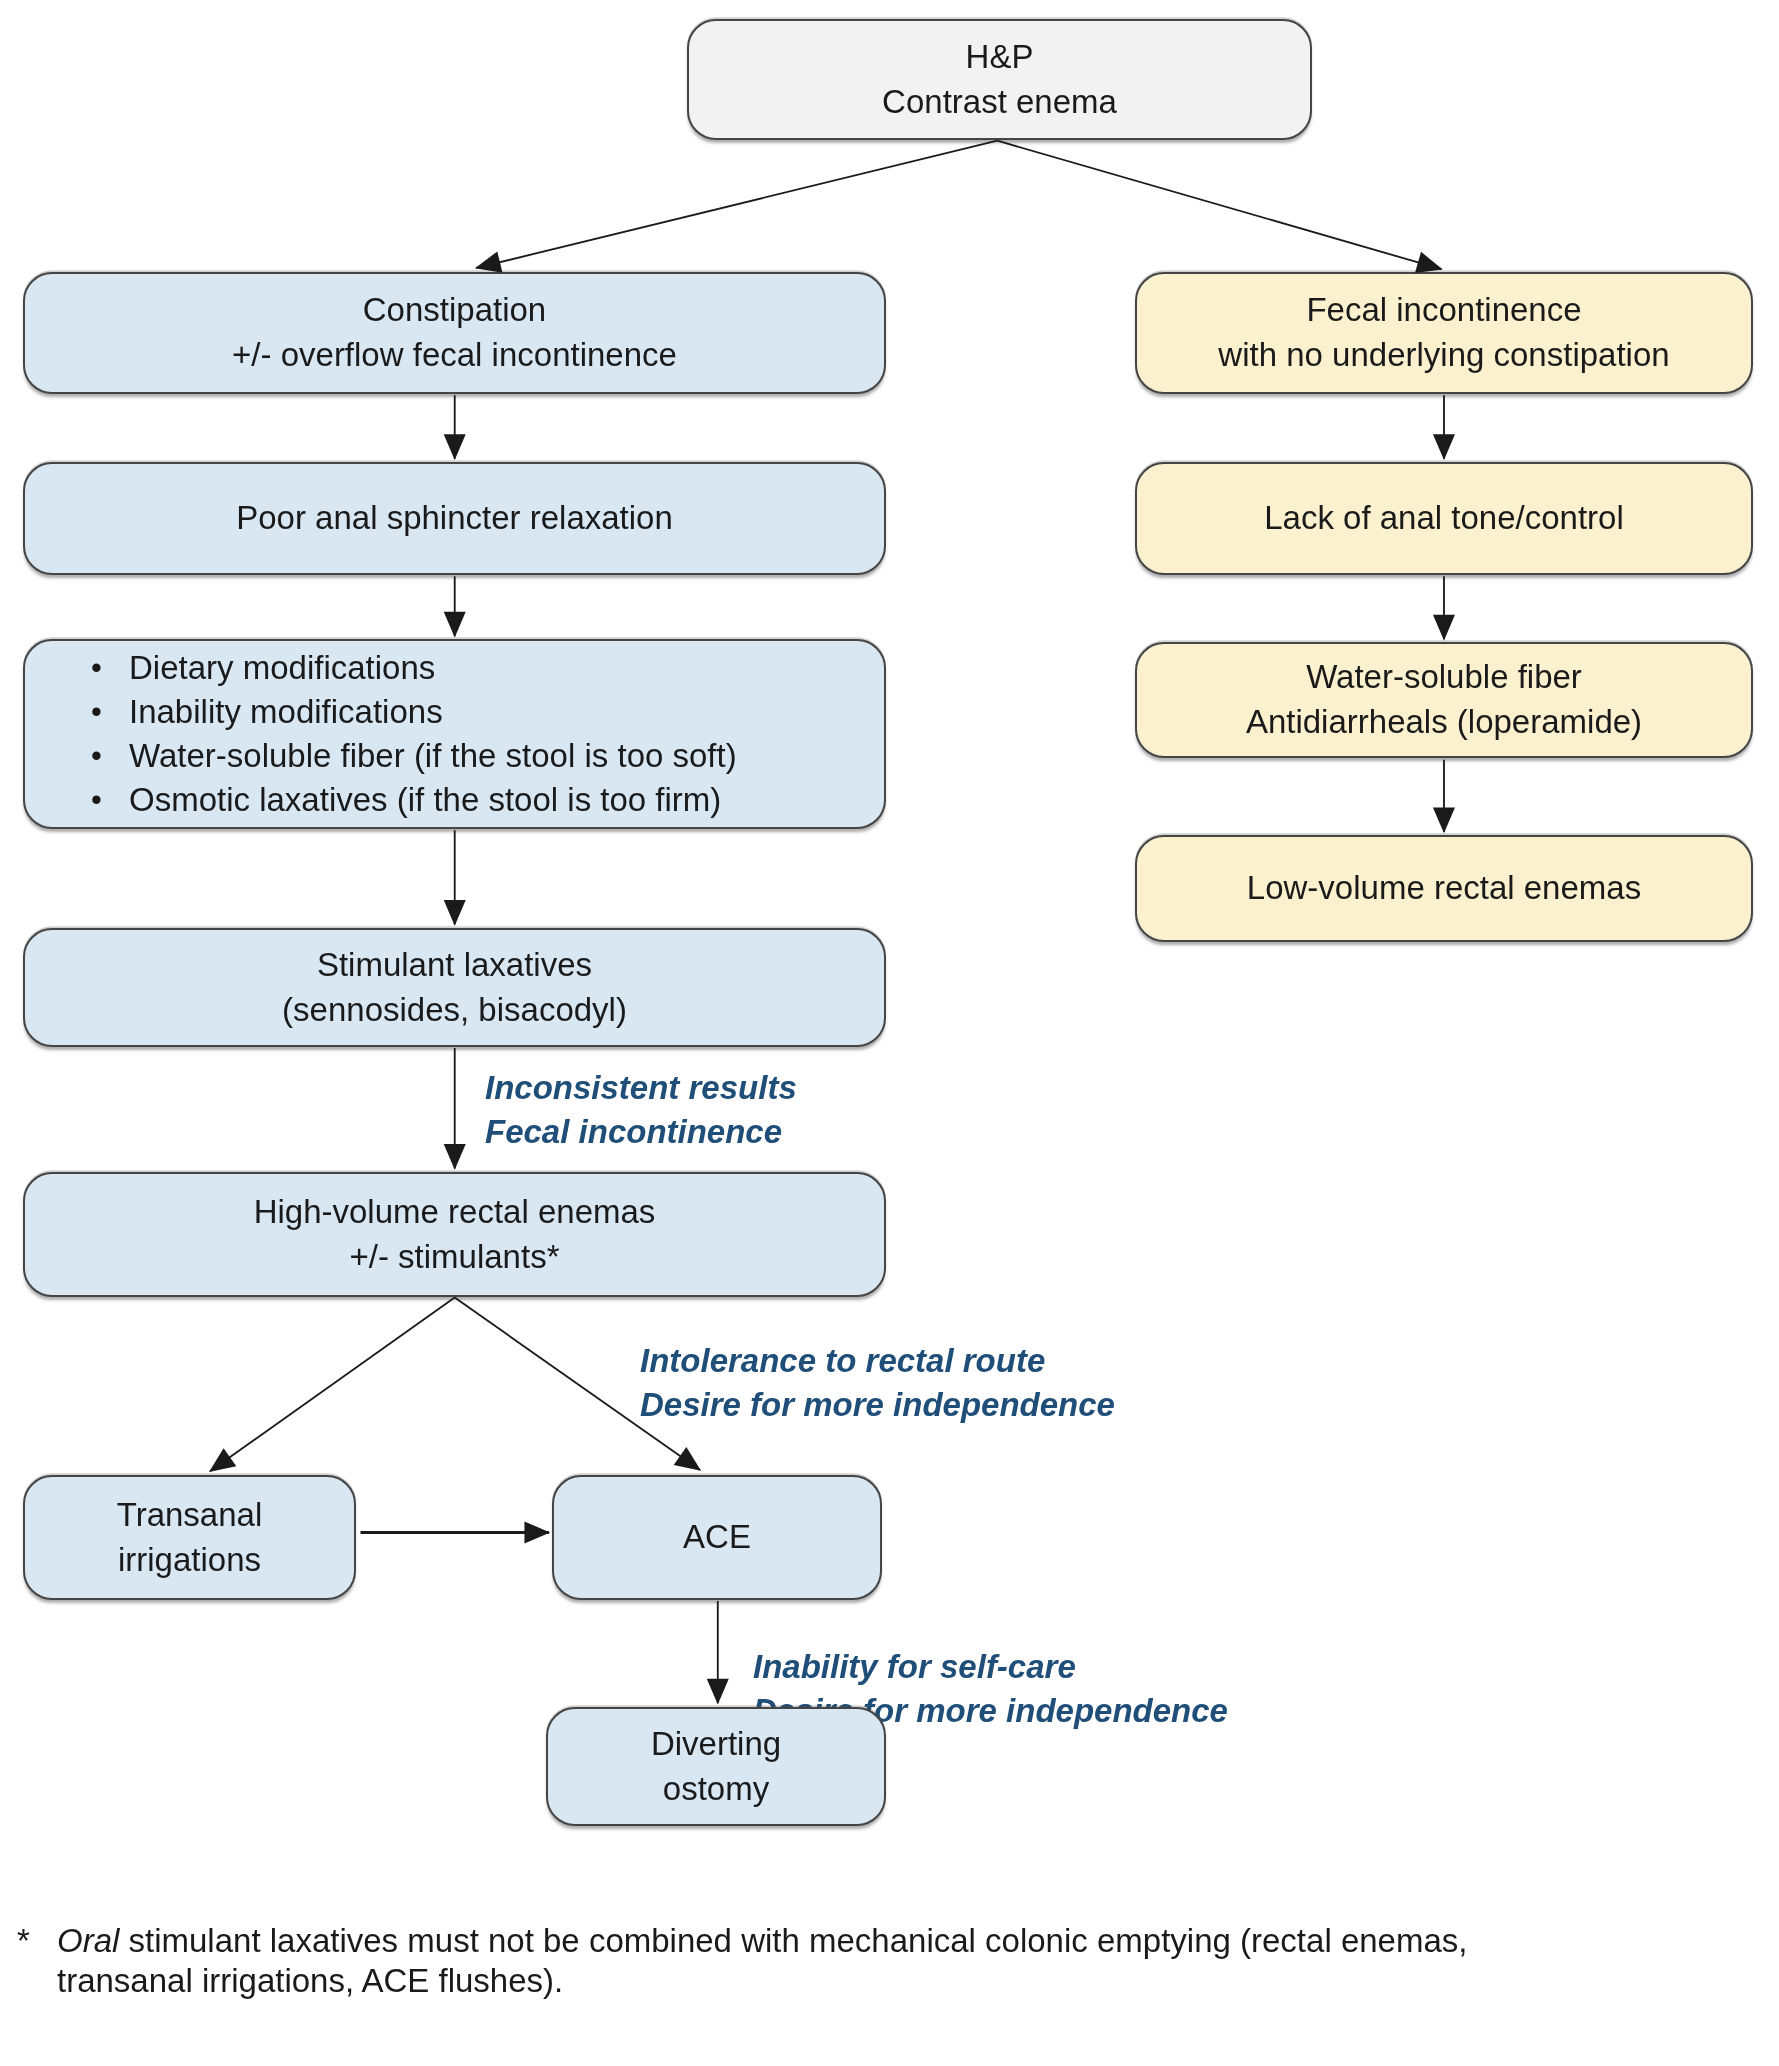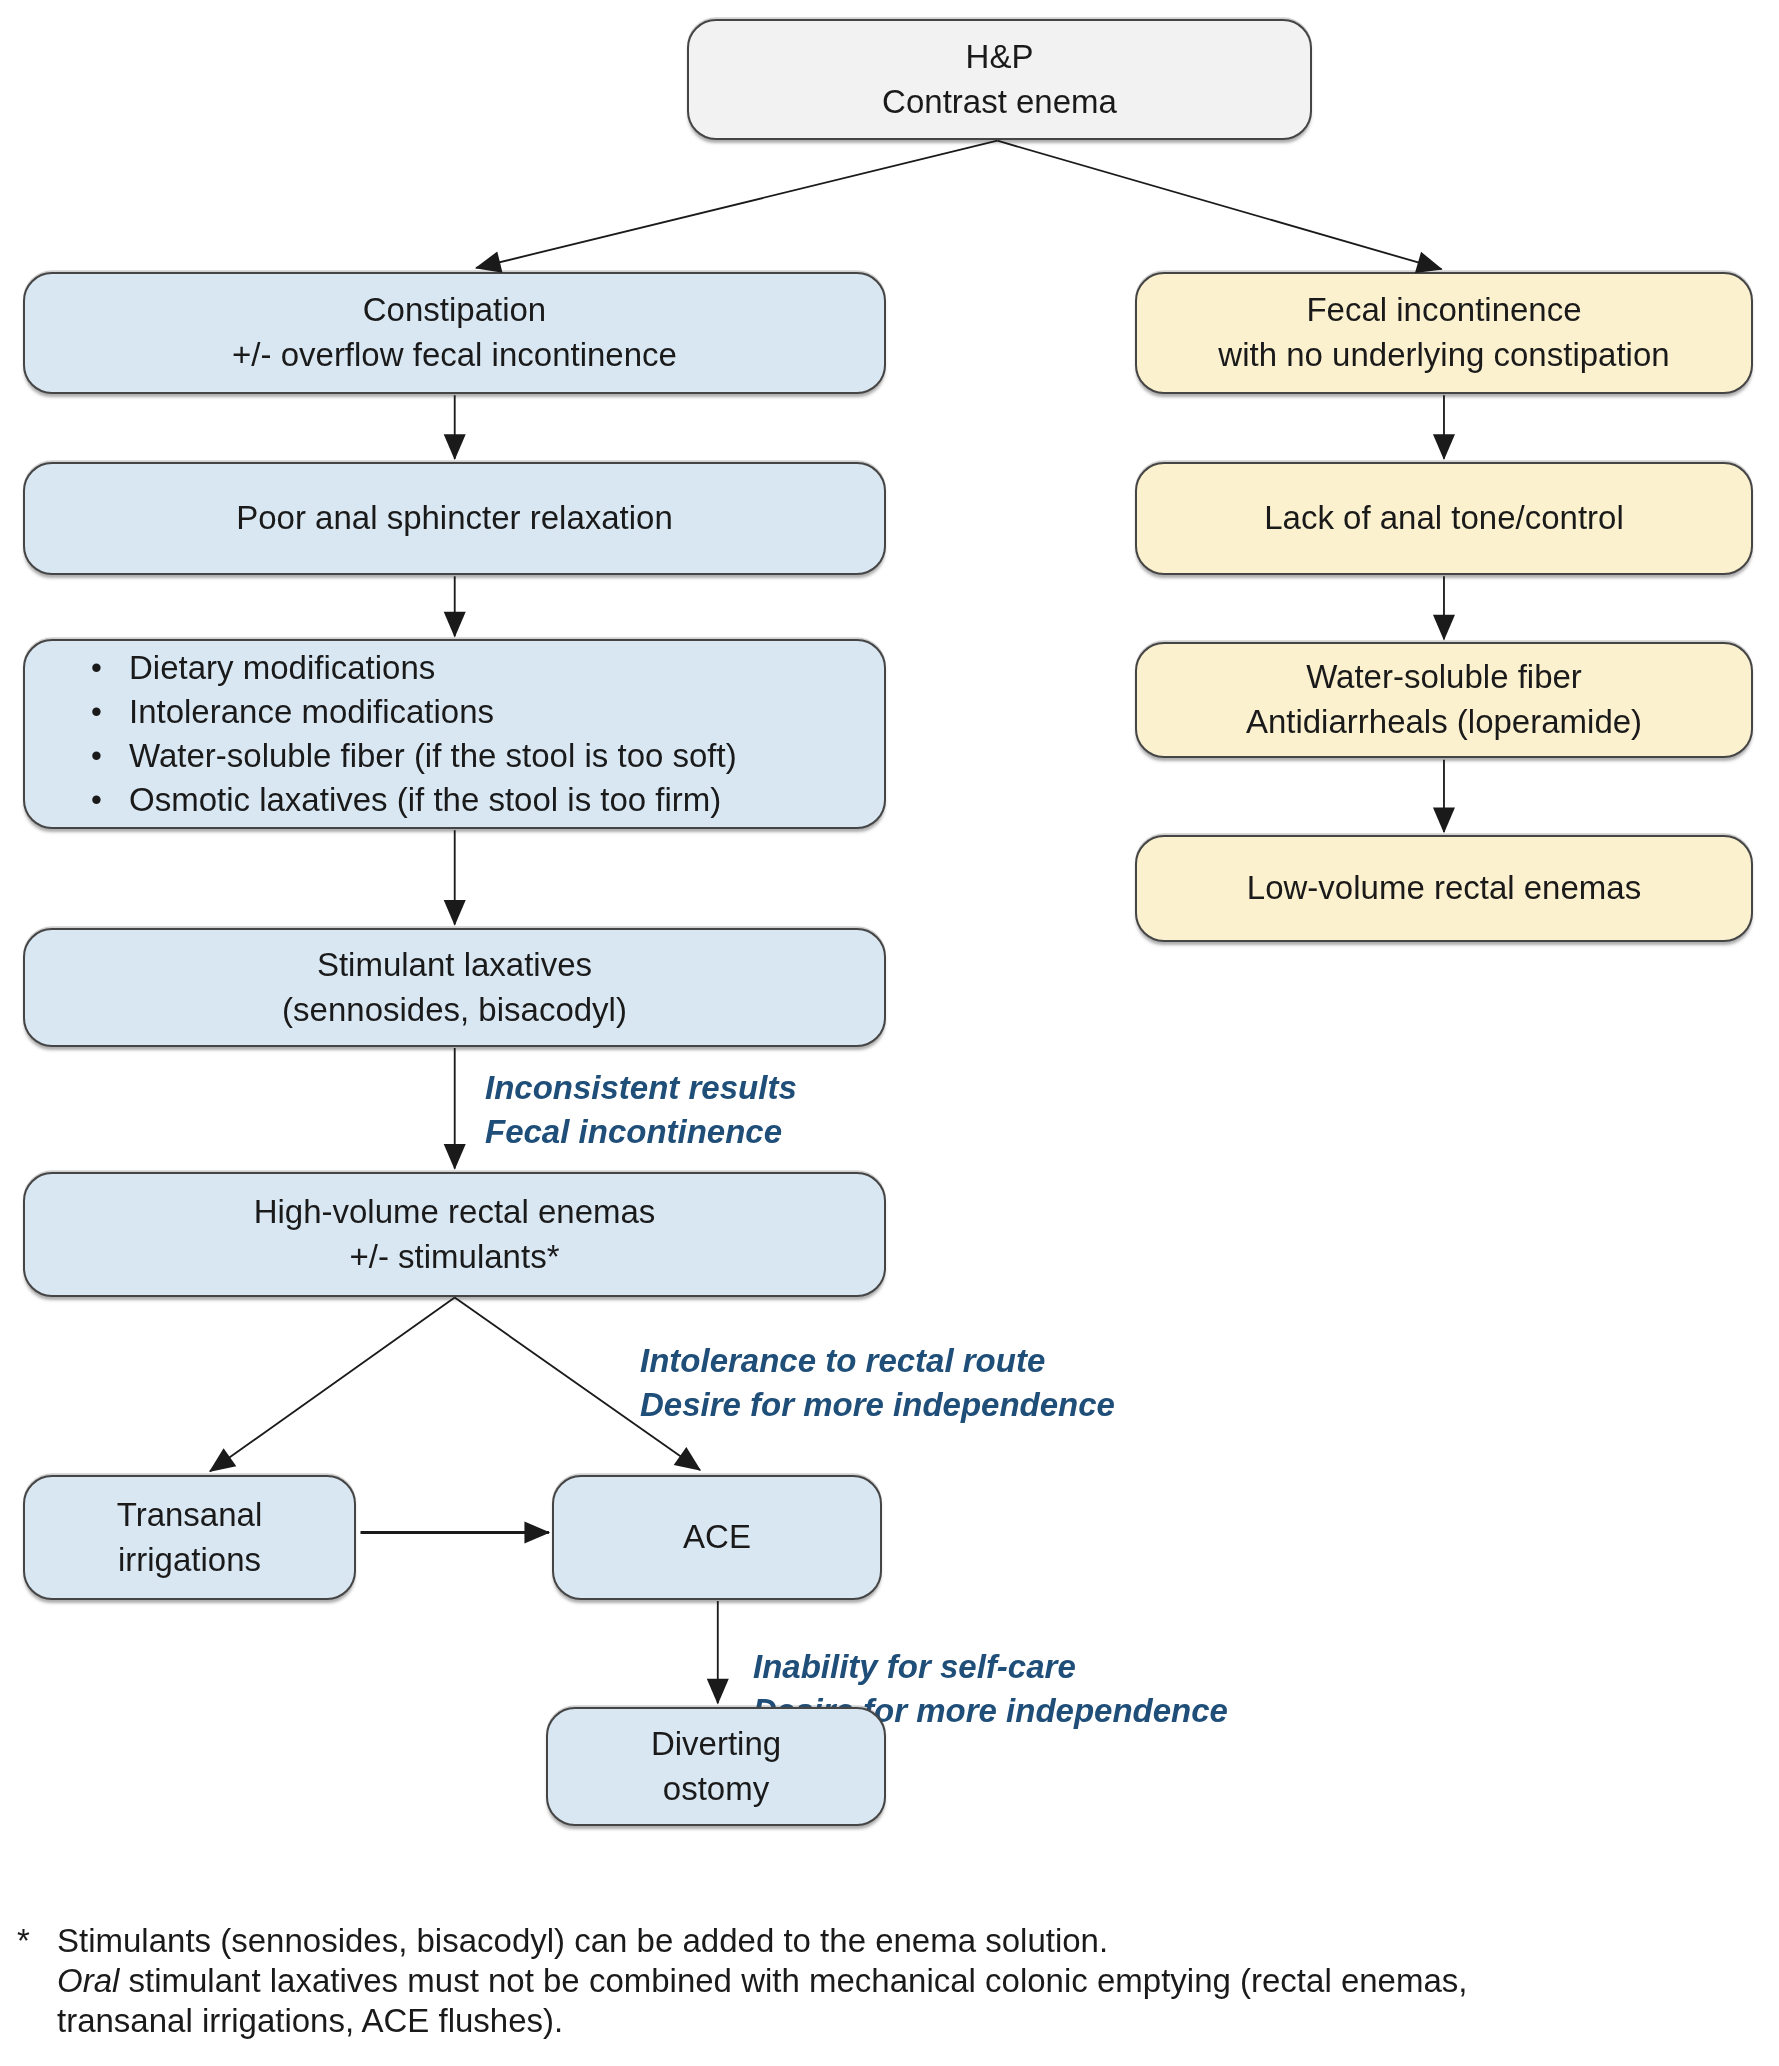--- a/index.html
+++ b/index.html
@@ -77,21 +77,21 @@
     <div>+/- overflow fecal incontinence</div>
   </div>
 
   <div class="node blue" style="left:23px;top:462px;width:863px;height:113px;">
     <div>Poor anal sphincter relaxation</div>
   </div>
 
   <div class="node blue bullets" style="left:23px;top:639px;width:863px;height:190px;">
     <ul>
       <li>Dietary modifications</li>
-      <li>Intolerance modifications</li>
+      <li>Inability modifications</li>
       <li>Water-soluble fiber (if the stool is too soft)</li>
       <li>Osmotic laxatives (if the stool is too firm)</li>
     </ul>
   </div>
 
   <div class="node blue" style="left:23px;top:928px;width:863px;height:119px;">
     <div>Stimulant laxatives</div>
     <div>(sennosides, bisacodyl)</div>
   </div>
 
@@ -142,21 +142,20 @@
     <div>Water-soluble fiber</div>
     <div>Antidiarrheals (loperamide)</div>
   </div>
 
   <div class="node yellow" style="left:1135px;top:835px;width:618px;height:107px;">
     <div>Low-volume rectal enemas</div>
   </div>
 
   <div class="footnote">
     <span class="fn-marker">*</span>
-    <span class="fn-body"><span>Stimulants (sennosides, bisacodyl) can be added to the enema solution.</span></span>
     <span class="fn-body"><span class="italic">Oral</span><span> stimulant laxatives must not be combined with mechanical colonic emptying (rectal enemas,</span></span>
     <span class="fn-body"><span>transanal irrigations, ACE flushes).</span></span>
   </div>
 
   <svg class="arrows" width="1780" height="2066" viewBox="0 0 2909 3377">
     <defs>
       <marker id="ah" markerUnits="userSpaceOnUse" markerWidth="46" markerHeight="40" refX="42" refY="20" orient="auto">
         <path d="M2,2 L44,20 L2,38 z" fill="#1a1a1a"></path>
       </marker>
     </defs>

